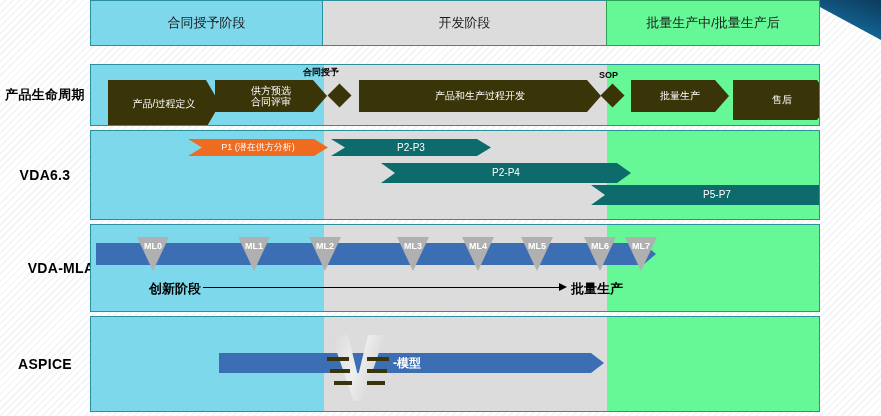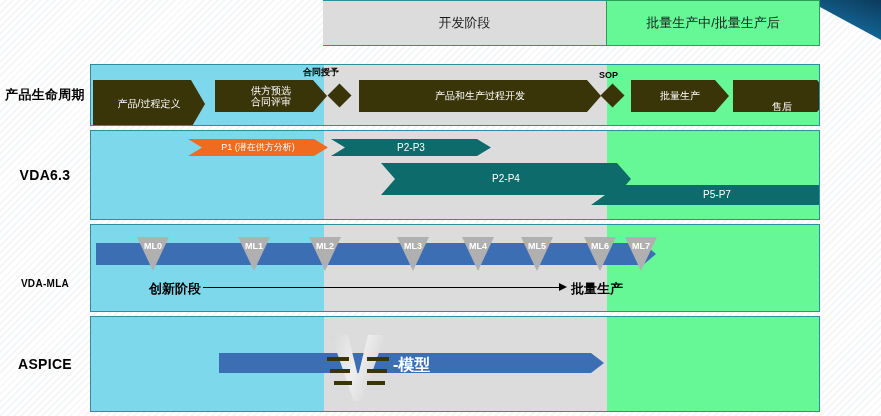--- a/index.html
+++ b/index.html
@@ -99,56 +99,59 @@
   .v-wrap{position:absolute;}
   .v-shape{
     position:absolute;width:54px;height:66px;
     background:linear-gradient(110deg,#d8d8d8 0%,#efefef 45%,#c9c9c9 100%);
     clip-path:polygon(0 0,17px 0,50% 62%,calc(100% - 17px) 0,100% 0,58% 100%,42% 100%);
     border:0;
     filter:drop-shadow(0 0 0.4px #555);
   }
   .v-tick{position:absolute;height:4px;background:#3a3409;}
   .v-text{
-    position:absolute;color:#fff;font-size:16px;font-weight:bold;white-space:nowrap;
+    position:absolute;color:#fff;font-size:12px;font-weight:bold;white-space:nowrap;
   }
 </style>
 </head>
 <body>
 
 <div id="root">
 
   <div class="corner-wedge"></div>
 
+  <div class="hdr a" style="left:90px;width:233px;">
+    <span>合同授予阶段</span>
+  </div>
   <div class="hdr b" style="left:323px;width:283px;">
     <span>开发阶段</span>
   </div>
   <div class="hdr c" style="left:606px;width:214px;">
     <span>批量生产中/批量生产后</span>
   </div>
 
   <div class="row-label" style="top:64px;height:62px;font-size:13px;">
     <span>产品生命周期</span>
   </div>
   <div class="row-label" style="top:130px;height:90px;font-size:14px;">
     <span>VDA6.3</span>
   </div>
-  <div class="row-label" style="top:239px;height:88px;font-size:10px;">
+  <div class="row-label" style="top:224px;height:88px;font-size:14px;padding-left:16px;">
     <span>VDA-MLA</span>
   </div>
   <div class="row-label" style="top:316px;height:96px;font-size:14px;">
     <span>ASPICE</span>
   </div>
 
   <div class="lane" style="top:64px;height:62px;">
     <div class="lane-bg phase-a" style="left:0;width:233px;"></div>
     <div class="lane-bg phase-b" style="left:233px;width:283px;"></div>
     <div class="lane-bg phase-c" style="left:516px;width:214px;"></div>
 
-    <div class="chev chev-dark" style="left:2px;top:15px;width:112px;height:48px;text-align:center;">
+    <div class="chev chev-dark" style="left:17px;top:15px;width:112px;height:48px;text-align:center;">
       <span>产品/过程定义</span>
     </div>
 
     <div class="chev chev-dark" style="left:124px;top:15px;width:112px;height:32px;flex-direction:column;">
       <span>供方预选</span>
       <span>合同评审</span>
     </div>
 
     <div class="diamond" style="left:240px;top:22px;"></div>
     <div class="ms-label" style="left:212px;top:1px;">
@@ -161,40 +164,40 @@
 
     <div class="diamond" style="left:513px;top:22px;"></div>
     <div class="ms-label" style="left:508px;top:5px;">
       <span>SOP</span>
     </div>
 
     <div class="chev chev-dark" style="left:540px;top:15px;width:98px;height:32px;">
       <span>批量生产</span>
     </div>
 
-    <div class="chev chev-dark" style="left:642px;top:15px;width:98px;height:32px;align-items:flex-end;">
+    <div class="chev chev-dark" style="left:642px;top:15px;width:98px;height:40px;">
       <span>售后</span>
     </div>
 
   </div>
 
   <div class="lane" style="top:130px;height:90px;">
     <div class="lane-bg phase-a" style="left:0;width:233px;"></div>
     <div class="lane-bg phase-b" style="left:233px;width:283px;"></div>
     <div class="lane-bg phase-c" style="left:516px;width:214px;"></div>
 
     <div class="chev chev-orange notch" style="left:97px;top:8px;width:140px;height:17px;font-size:9px;">
       <span>P1 (潜在供方分析)</span>
     </div>
 
     <div class="chev chev-teal notch" style="left:240px;top:8px;width:160px;height:17px;">
       <span>P2-P3</span>
     </div>
 
-    <div class="chev chev-teal notch" style="left:290px;top:32px;width:250px;height:32px;">
+    <div class="chev chev-teal notch" style="left:290px;top:32px;width:250px;height:20px;">
       <span>P2-P4</span>
     </div>
 
     <div class="chev chev-teal notch" style="left:500px;top:54px;width:252px;height:20px;">
       <span>P5-P7</span>
     </div>
   </div>
 
   <div class="lane" style="top:224px;height:88px;">
     <div class="lane-bg phase-a" style="left:0;width:233px;"></div>

